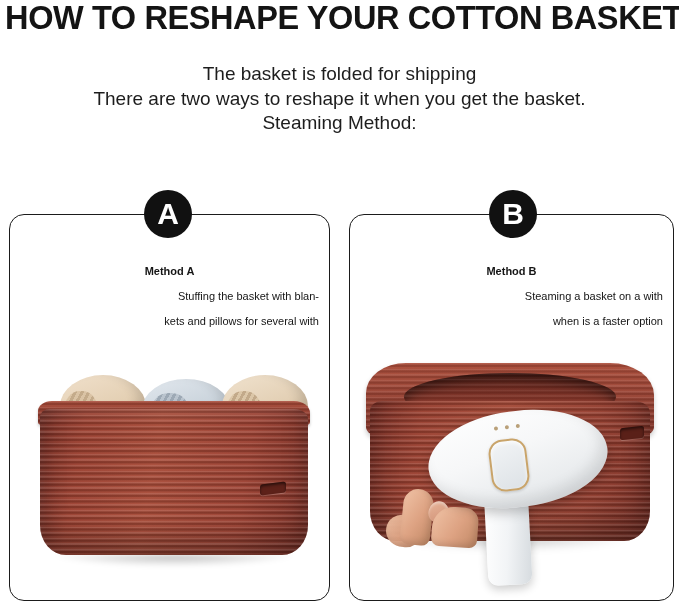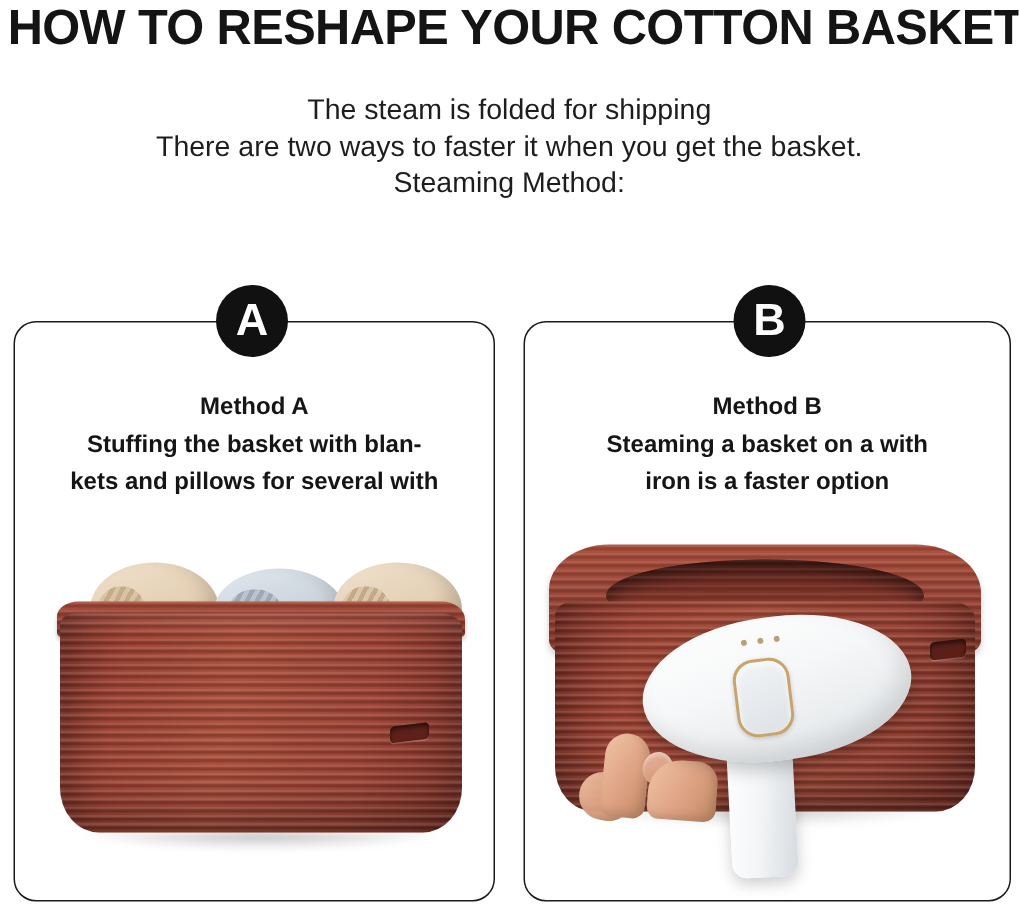--- a/index.html
+++ b/index.html
@@ -64,26 +64,26 @@
     z-index:6;
   }
   #badge-a{left:144px;}
   #badge-b{left:489px;}
 
   .card-caption{
     position:absolute;
     top:44px;
     left:10px;right:10px;
     text-align:center;
-    font-size:16px;
+    font-size:11px;
     line-height:25px;
     color:#151515;
   }
   .cap-title{font-weight:bold;}
-  .cap-body{font-weight:bold;}
+  .cap-body{font-weight:normal;text-align:right;}
   .cap-body div{white-space:nowrap;}
 
   
   .photo{
     position:absolute;
     left:0;right:0;
     top:120px;bottom:0;
     overflow:hidden;
   }
 
@@ -239,22 +239,22 @@
   }
 </style>
 </head>
 <body>
 
 <div id="page">
 
   <div class="title">HOW TO RESHAPE YOUR COTTON BASKET</div>
 
   <div class="subtitle">
-    <div>The steam is folded for shipping</div>
-    <div>There are two ways to faster it when you get the basket.</div>
+    <div>The basket is folded for shipping</div>
+    <div>There are two ways to reshape it when you get the basket.</div>
     <div>Steaming Method:</div>
   </div>
 
   <div class="card" id="card-a">
 
     <div class="card-caption">
       <div class="cap-title">Method A</div>
       <div class="cap-body">
         <div>Stuffing the basket with blan-</div>
         <div>kets and pillows for several with</div>
@@ -287,21 +287,21 @@
   </div>
 
   <div class="badge" id="badge-a">A</div>
 
   <div class="card" id="card-b">
 
     <div class="card-caption">
       <div class="cap-title">Method B</div>
       <div class="cap-body">
         <div>Steaming a basket on a with</div>
-        <div>iron is a faster option</div>
+        <div>when is a faster option</div>
       </div>
     </div>
 
     <div class="photo">
       <div class="bskB-wrap">
 
         <div class="bskB-rimouter">
           <span class="rope"></span>
         </div>
         <div class="bskB-cavity">

